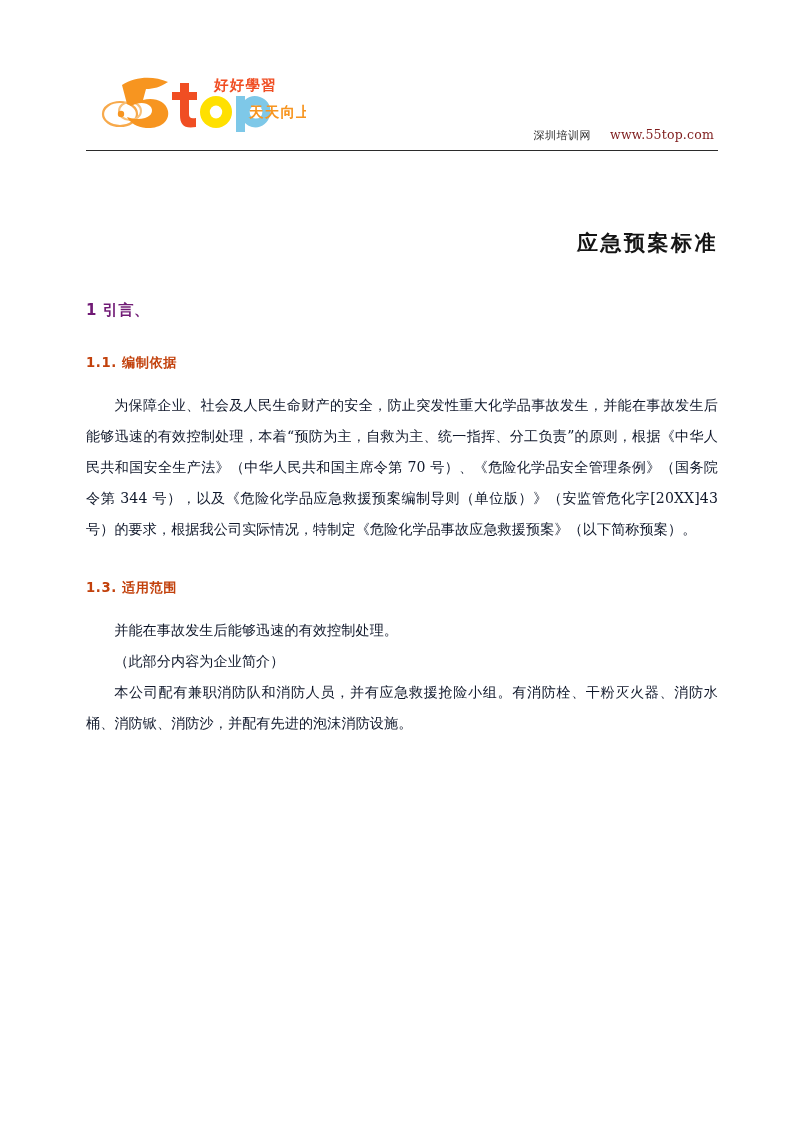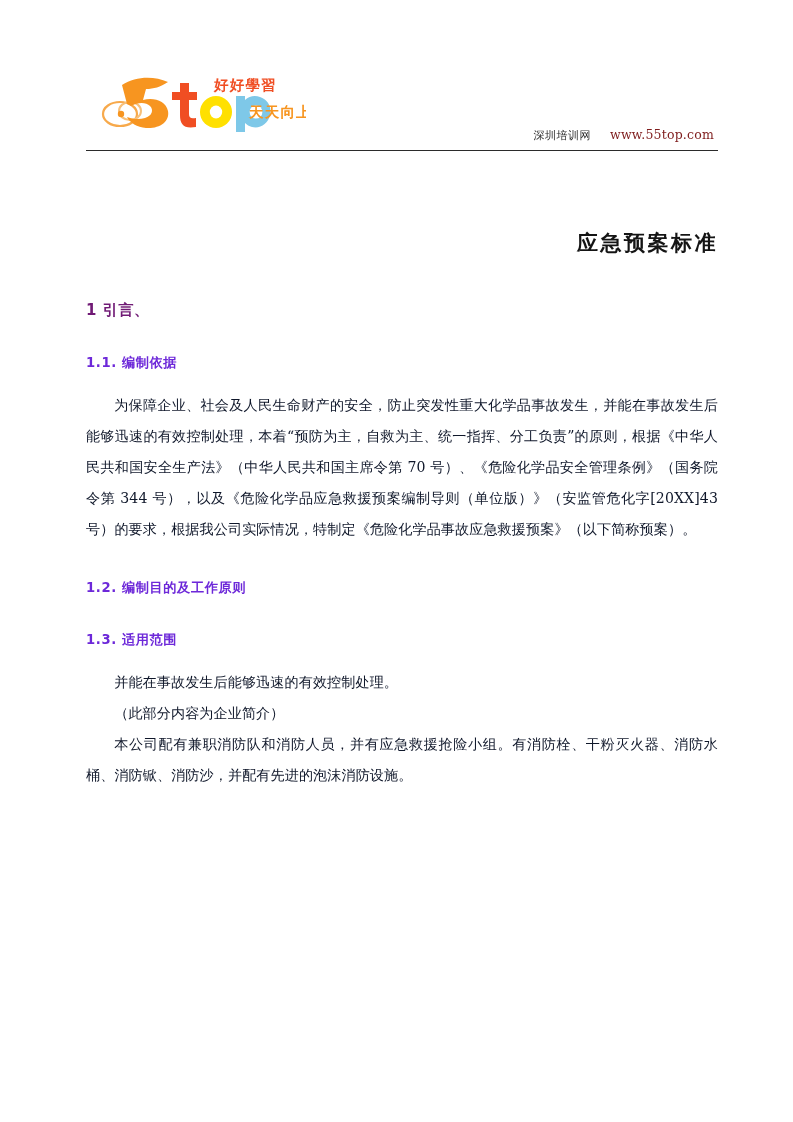--- a/index.html
+++ b/index.html
@@ -81,21 +81,21 @@
     font-size: 15px;
     font-weight: bold;
     color: #701a75;
     margin: 44px 0 0 0;
     letter-spacing: 0.6px;
   }
   h3.h-lvl2 {
     font-family: "DejaVu Sans", "Liberation Sans", sans-serif;
     font-size: 13.2px;
     font-weight: bold;
-    color: #6d28d9;
+    color: #c2410c;
     margin: 34px 0 0 0;
     letter-spacing: 0.6px;
   }
 
   
   .para {
     font-family: "DejaVu Serif", "Liberation Serif", serif;
     font-size: 14.1px;
     line-height: 31px;
     color: #0f172a;
@@ -151,21 +151,20 @@
 
     <h1 class="doc-title">应急预案标准</h1>
 
     <h2 class="h-lvl1">1 引言、</h2>
 
     <h3 class="h-lvl2">1.1. 编制依据</h3>
     <div class="para-group">
       <p class="para indent first">为保障企业、社会及人民生命财产的安全，防止突发性重大化学品事故发生，并能在事故发生后能够迅速的有效控制处理，本着“预防为主，自救为主、统一指挥、分工负责”的原则，根据《中华人民共和国安全生产法》（中华人民共和国主席令第 70 号）、《危险化学品安全管理条例》（国务院令第 344 号），以及《危险化学品应急救援预案编制导则（单位版）》（安监管危化字[20XX]43 号）的要求，根据我公司实际情况，特制定《危险化学品事故应急救援预案》（以下简称预案）。</p>
     </div>
 
-    <h3 class="h-lvl2">1.2. 编制目的及工作原则</h3>
 
     <h3 class="h-lvl2">1.3. 适用范围</h3>
     <div class="para-group">
       <p class="para indent first">并能在事故发生后能够迅速的有效控制处理。</p>
       <p class="para indent gap">（此部分内容为企业简介）</p>
       <p class="para indent">本公司配有兼职消防队和消防人员，并有应急救援抢险小组。有消防栓、干粉灭火器、消防水桶、消防锨、消防沙，并配有先进的泡沫消防设施。</p>
     </div>
 
   </div>
 </div>

